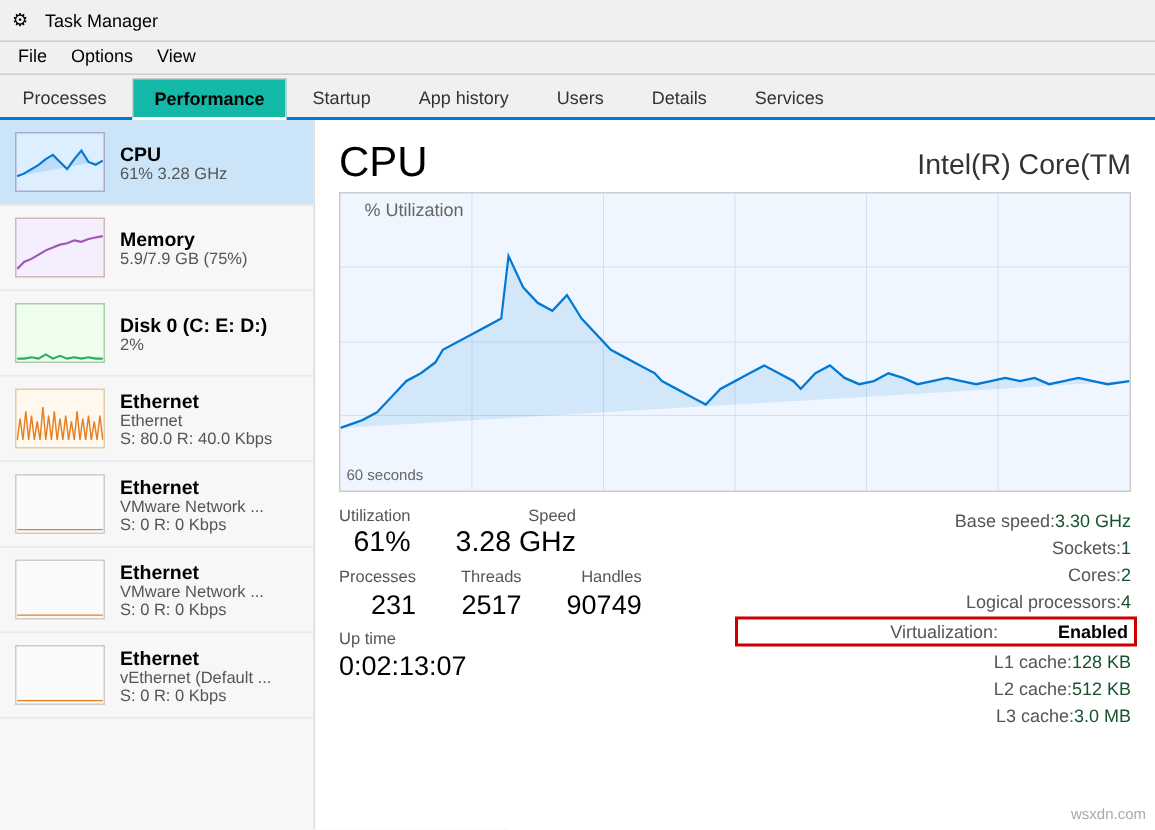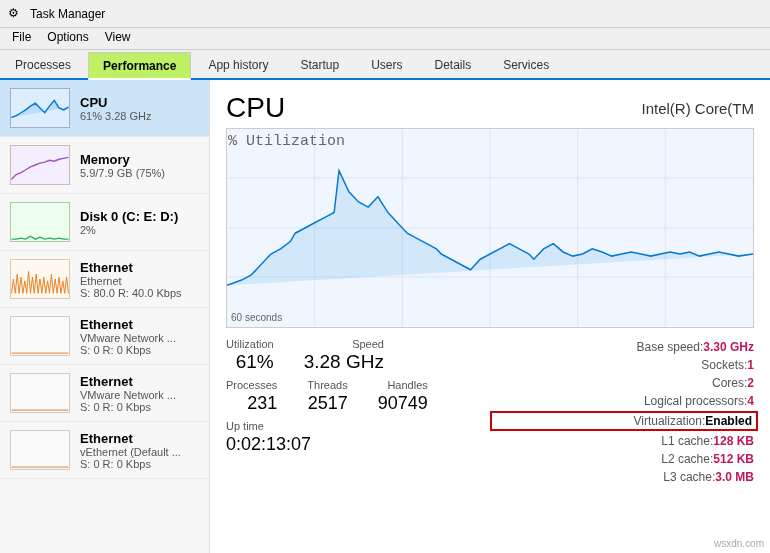--- a/index.html
+++ b/index.html
@@ -62,21 +62,21 @@
       cursor: pointer;
       border: 1px solid transparent;
       border-bottom: none;
       margin-right: 2px;
       color: #333;
       height: 28px;
       display: flex;
       align-items: center;
     }
     .tab.active {
-      background: #bef264;
+      background: #14b8a6;
       border-color: #ccc;
       border-bottom: 2px solid #fff;
       color: #000;
       font-weight: 600;
       margin-bottom: -2px;
       z-index: 1;
     }
 
     
     .main-content {
@@ -131,26 +131,25 @@
 
     
     .chart-container {
       border: 1px solid #ccc;
       background: #f0f6ff;
       height: 200px;
       position: relative;
       margin-top: 4px;
     }
     .chart-label-y {
-      font-size: 15px;
+      font-size: 12px;
       color: #666;
       position: absolute;
       top: 4px;
-      left: 1px;
-      font-family: Liberation Mono, monospace;
+      left: 16px;
     }
     .chart-label-x {
       font-size: 10px;
       color: #666;
       position: absolute;
       bottom: 4px;
       left: 4px;
     }
     .chart-svg {
       width: 100%;
@@ -179,25 +178,26 @@
       font-weight: 300;
       color: #000;
     }
     .info-row {
       display: flex;
       justify-content: flex-end;
       padding: 2px 0;
       font-size: 12px;
     }
     .info-key { color: #555; }
-    .info-val { color: #be185d; font-weight: 700; }
+    .info-val { color: #14532d; font-weight: 400; }
     .info-row.highlighted {
       border: 2px solid #cc0000;
       padding: 2px 4px;
       margin: 2px -4px;
+      gap: 40px;
     }
     .info-val.highlight { color: #000; }
 
     
     .graph-cpu { stroke: #0078d4; fill: rgba(0,120,212,0.15); }
 
     .watermark {
       position: fixed;
       bottom: 4px;
       right: 6px;
@@ -215,22 +215,22 @@
 
 <div class="menu-bar">
   <span class="menu-item">File</span>
   <span class="menu-item">Options</span>
   <span class="menu-item">View</span>
 </div>
 
 <div class="tab-bar">
   <div class="tab">Processes</div>
   <div class="tab active">Performance</div>
+  <div class="tab">Startup</div>
   <div class="tab">App history</div>
-  <div class="tab">Startup</div>
   <div class="tab">Users</div>
   <div class="tab">Details</div>
   <div class="tab">Services</div>
 </div>
 
 <div class="main-content">
 
   <div class="sidebar">
 
     <div class="sidebar-item active">
@@ -320,21 +320,21 @@
         <div class="sidebar-item-subtitle">S: 0  R: 0 Kbps</div>
       </div>
     </div>
 
   </div>
 
   <div class="right-panel">
 
     <div class="panel-header">
       <div class="panel-title">CPU</div>
-      <div style="font-size:15px;color:#333;margin-top:8px;">Intel(R) Core(TM</div>
+      <div style="font-size:19px;color:#333;margin-top:8px;">Intel(R) Core(TM</div>
     </div>
 
     <div class="chart-container">
       <span class="chart-label-y">% Utilization</span>
       <svg class="chart-svg" viewBox="0 0 540 190" preserveAspectRatio="none">
 
         <line x1="0" y1="47" x2="540" y2="47" stroke="#c8d8e8" stroke-width="0.5"></line>
         <line x1="0" y1="95" x2="540" y2="95" stroke="#c8d8e8" stroke-width="0.5"></line>
         <line x1="0" y1="142" x2="540" y2="142" stroke="#c8d8e8" stroke-width="0.5"></line>
 

